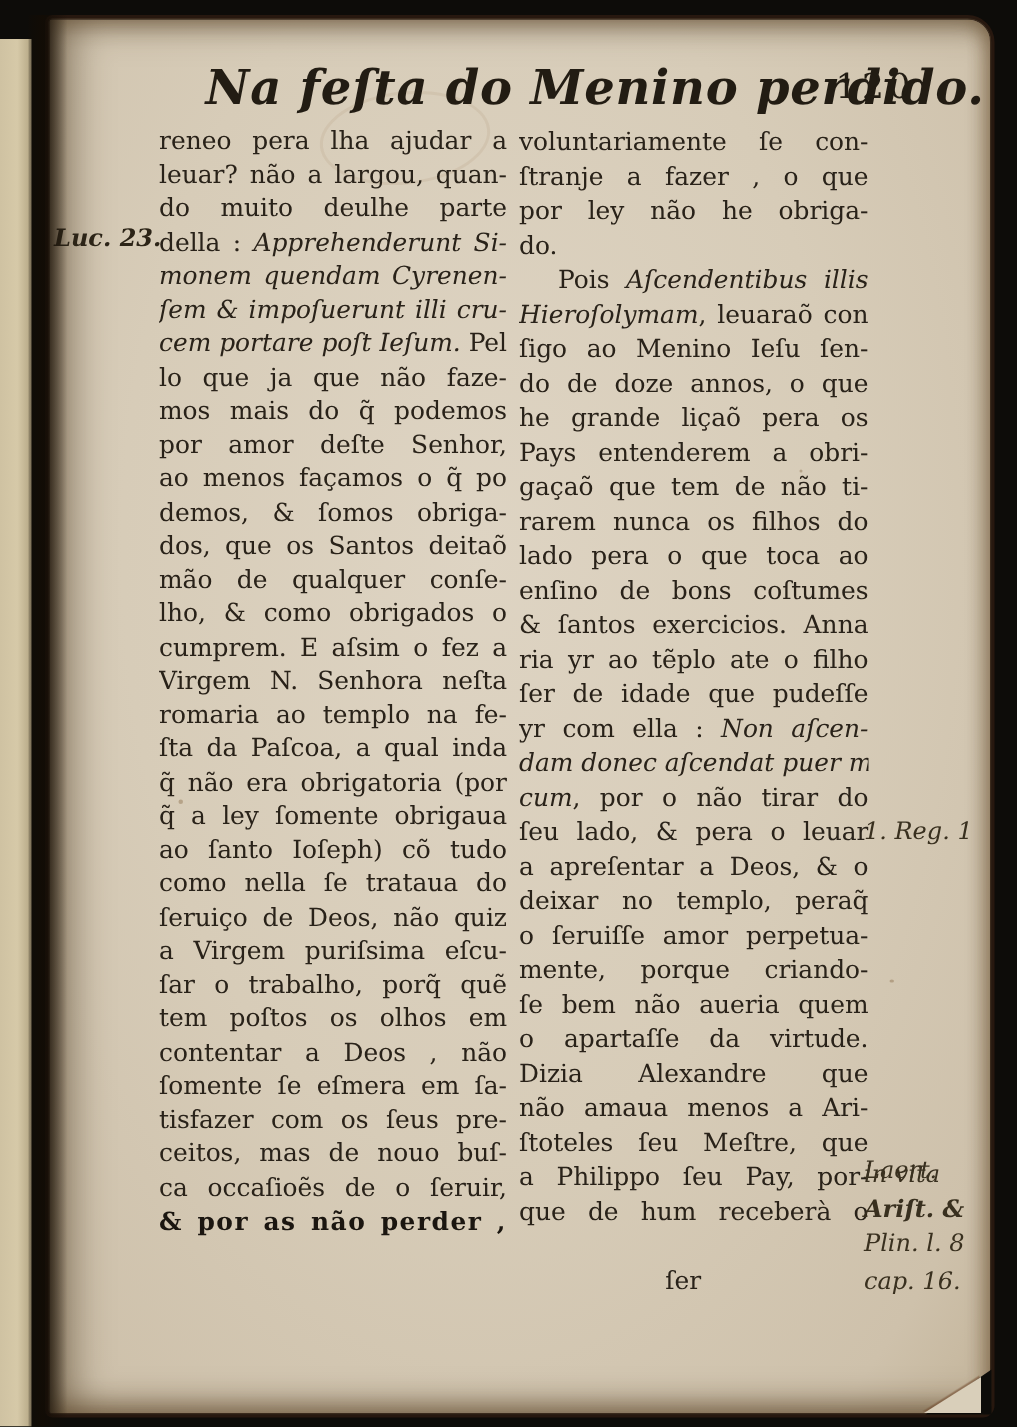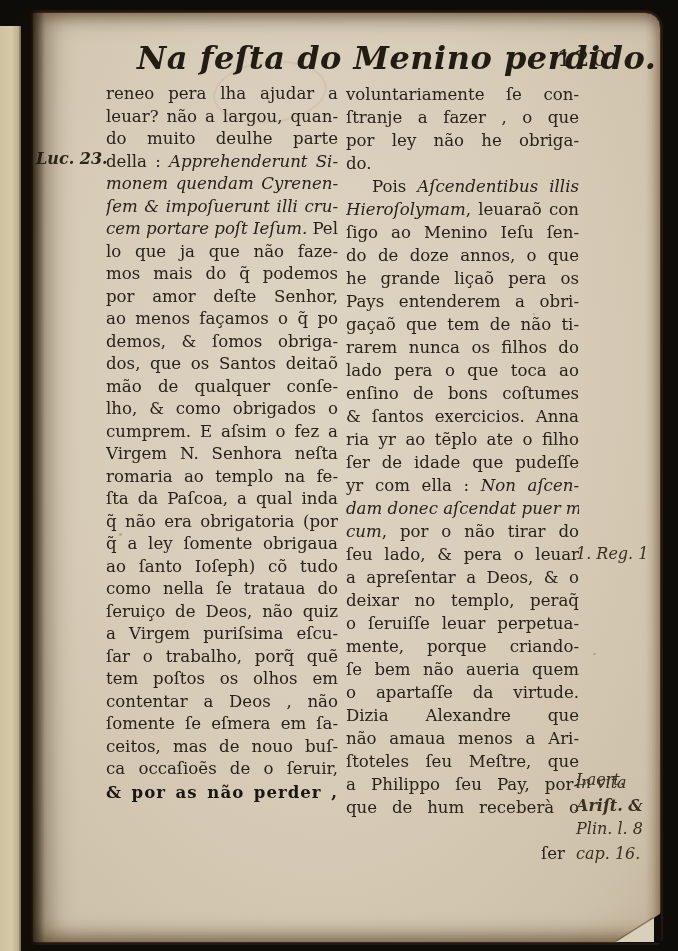--- a/index.html
+++ b/index.html
@@ -90,21 +90,21 @@
   .mn-right:nth-of-type(1){top:500px;margin-top:31px;}
   .mn-right:nth-of-type(2){top:737px;margin-top:20px;}
   .mn-right:nth-of-type(3){top:760px;}
   .mn-right:nth-of-type(4){top:783px;font-weight:bold;}
   .mn-right:nth-of-type(5){top:806px;}
   .mn-right:nth-of-type(6){top:831px;}
   
   .catchword{
     position:absolute;left:313px;top:831px;width:233px;
     box-sizing:border-box;padding-right:14px;
-    text-align:right;font-size:16.6px;color:#292219;
+    text-align:center;font-size:16.6px;color:#292219;
   }
 </style>
 </head>
 <body>
 
 <div class="neighbor-edge"></div>
 
 <div class="page">
   <div class="stain"></div>
   <div class="speck1"></div>
@@ -139,20 +139,21 @@
       <div class="line"><span>q̃ não era obrigatoria (por</span></div>
       <div class="line"><span>q̃ a ley ſomente obrigaua</span></div>
       <div class="line"><span>ao ſanto Ioſeph) cõ tudo</span></div>
       <div class="line"><span>como nella ſe trataua do</span></div>
       <div class="line"><span>ſeruiço de Deos, não quiz</span></div>
       <div class="line"><span>a Virgem puriſsima eſcu-</span></div>
       <div class="line"><span>ſar o trabalho, porq̃ quẽ</span></div>
       <div class="line"><span>tem poſtos os olhos em</span></div>
       <div class="line"><span>contentar a Deos , não</span></div>
       <div class="line"><span>ſomente ſe eſmera em ſa-</span></div>
+      <div class="line"><span>tisfazer com os ſeus pre-</span></div>
       <div class="line"><span>ceitos, mas de nouo buſ-</span></div>
       <div class="line"><span>ca occaſioẽs de o ſeruir,</span></div>
       <div class="line"><span class="b">&amp; por as não perder ,</span></div>
     </div>
   <div id="col-right" class="col">
       <div class="line"><span>voluntariamente ſe con-</span></div>
       <div class="line"><span>ſtranje a fazer , o que</span></div>
       <div class="line"><span>por ley não he obriga-</span></div>
       <div class="line nj"><span>do.</span></div>
       <div class="line ind"><span>Pois </span><span class="i">Aſcendentibus illis</span></div>
@@ -167,21 +168,21 @@
       <div class="line"><span>enſino de bons coſtumes</span></div>
       <div class="line"><span>&amp; ſantos exercicios. Anna</span></div>
       <div class="line"><span>ria yr ao tẽplo ate o filho</span></div>
       <div class="line"><span>ſer de idade que pudeſſe</span></div>
       <div class="line"><span>yr com ella : </span><span class="i">Non aſcen-</span></div>
       <div class="line"><span class="i">dam donec aſcendat puer me-</span></div>
       <div class="line"><span class="i">cum</span><span>, por o não tirar do</span></div>
       <div class="line"><span>ſeu lado, &amp; pera o leuar</span></div>
       <div class="line"><span>a apreſentar a Deos, &amp; o</span></div>
       <div class="line"><span>deixar no templo, peraq̃</span></div>
-      <div class="line"><span>o ſeruiſſe leuar perpetua-</span></div>
+      <div class="line"><span>o ſeruiſſe amor perpetua-</span></div>
       <div class="line"><span>mente, porque criando-</span></div>
       <div class="line"><span>ſe bem não aueria quem</span></div>
       <div class="line"><span>o apartaſſe da virtude.</span></div>
       <div class="line"><span>Dizia Alexandre que</span></div>
       <div class="line"><span>não amaua menos a Ari-</span></div>
       <div class="line"><span>ſtoteles ſeu Meſtre, que</span></div>
       <div class="line"><span>a Philippo ſeu Pay, por-</span></div>
       <div class="line"><span>que de hum receberà o</span></div>
     </div>
 

